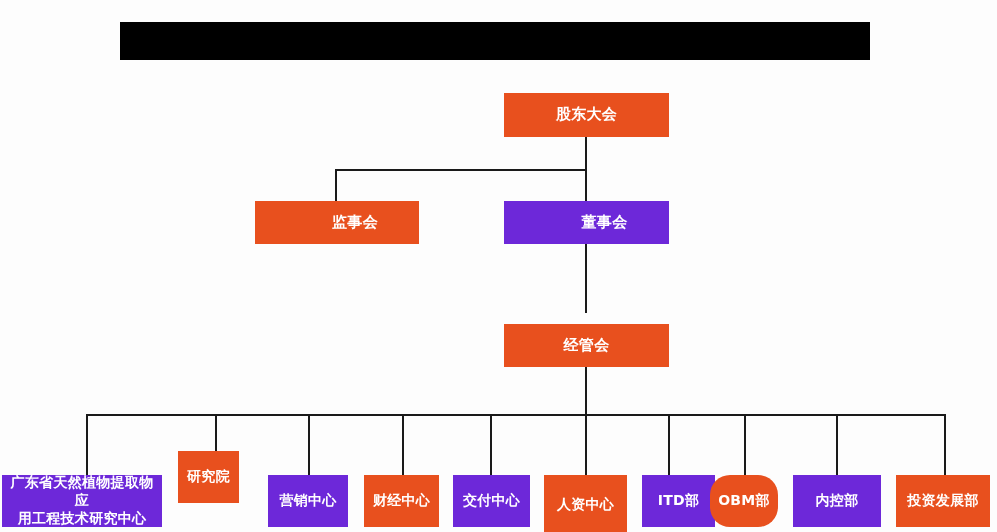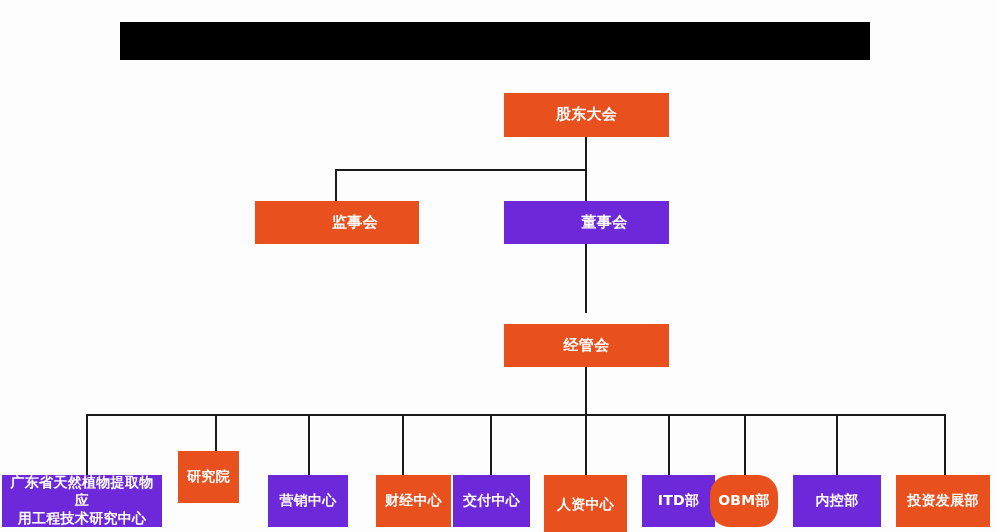--- a/index.html
+++ b/index.html
@@ -123,21 +123,21 @@
   </div>
 
   <div class="node dark row-leaf" style="left:178px; top:451px; width:61px; height:52px;">
     <span class="label">研究院</span>
   </div>
 
   <div class="node light row-leaf" style="left:268px; top:475px; width:80px; height:52px;">
     <span class="label">营销中心</span>
   </div>
 
-  <div class="node dark row-leaf" style="left:376px; top:475px; width:75px; height:52px;">
+  <div class="node dark row-leaf" style="left:364px; top:475px; width:75px; height:52px;">
     <span class="label">财经中心</span>
   </div>
 
   <div class="node light row-leaf" style="left:453px; top:475px; width:77px; height:52px;">
     <span class="label">交付中心</span>
   </div>
 
   <div class="node dark row-leaf" style="left:544px; top:475px; width:83px; height:60px;">
     <span class="label">人资中心</span>
   </div>

